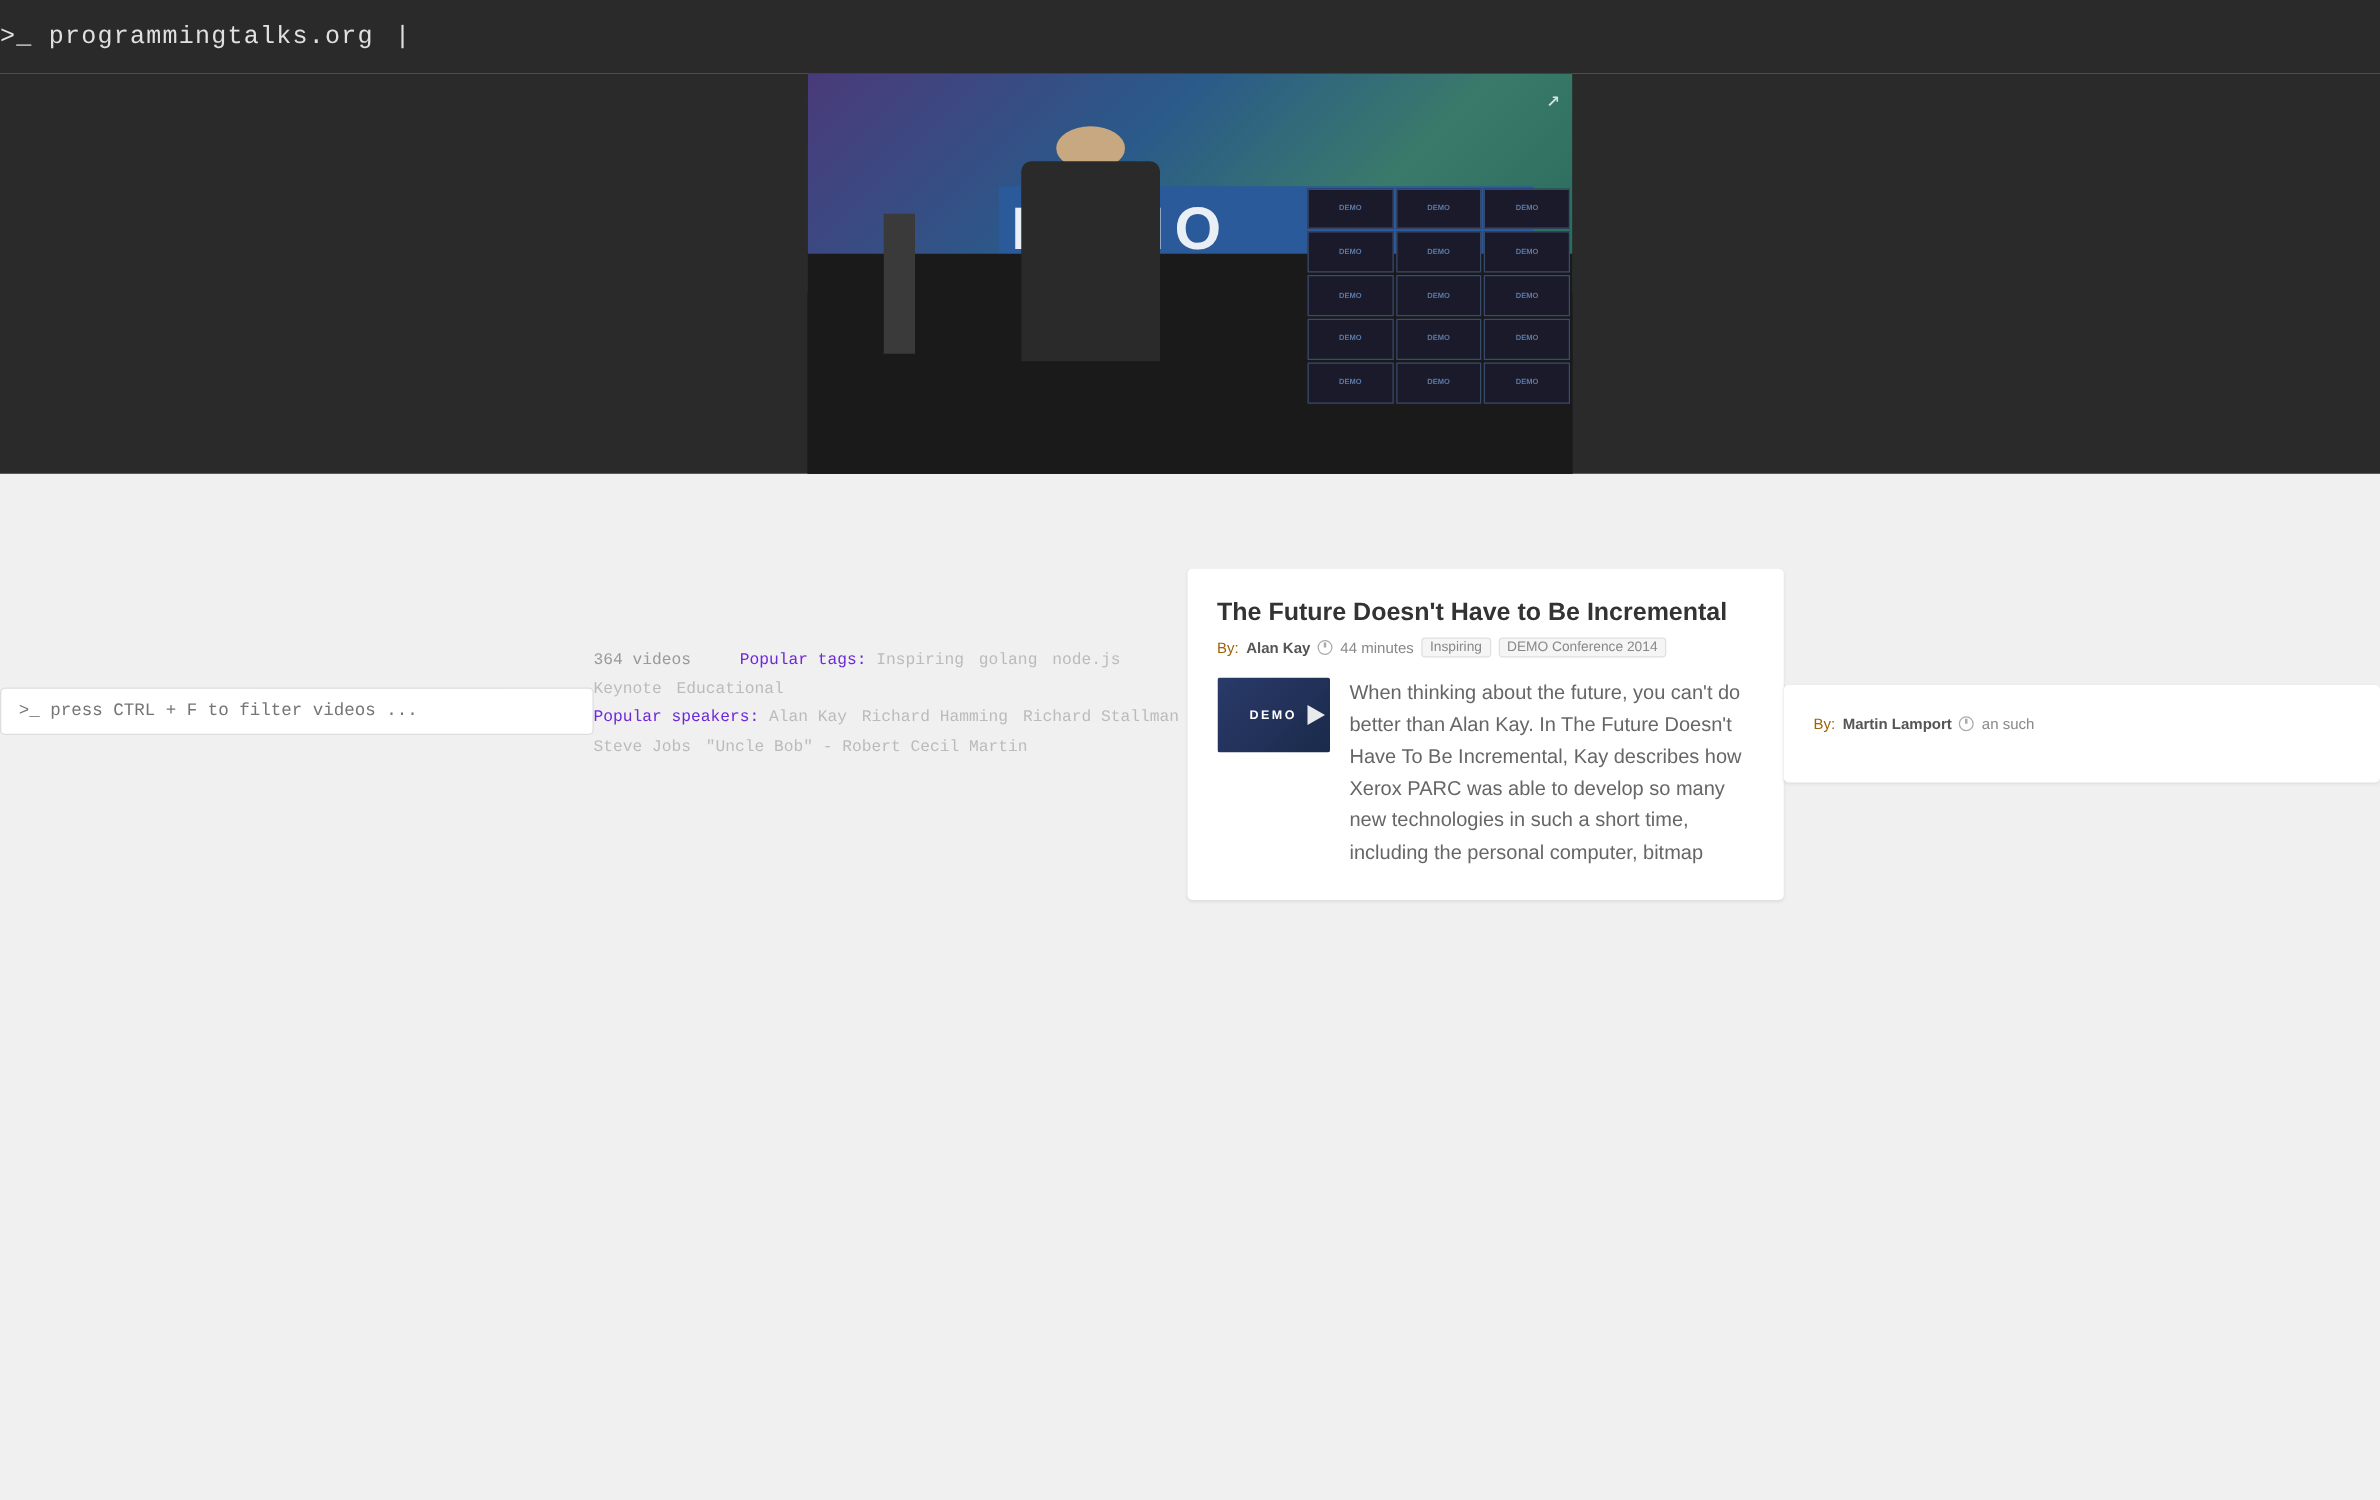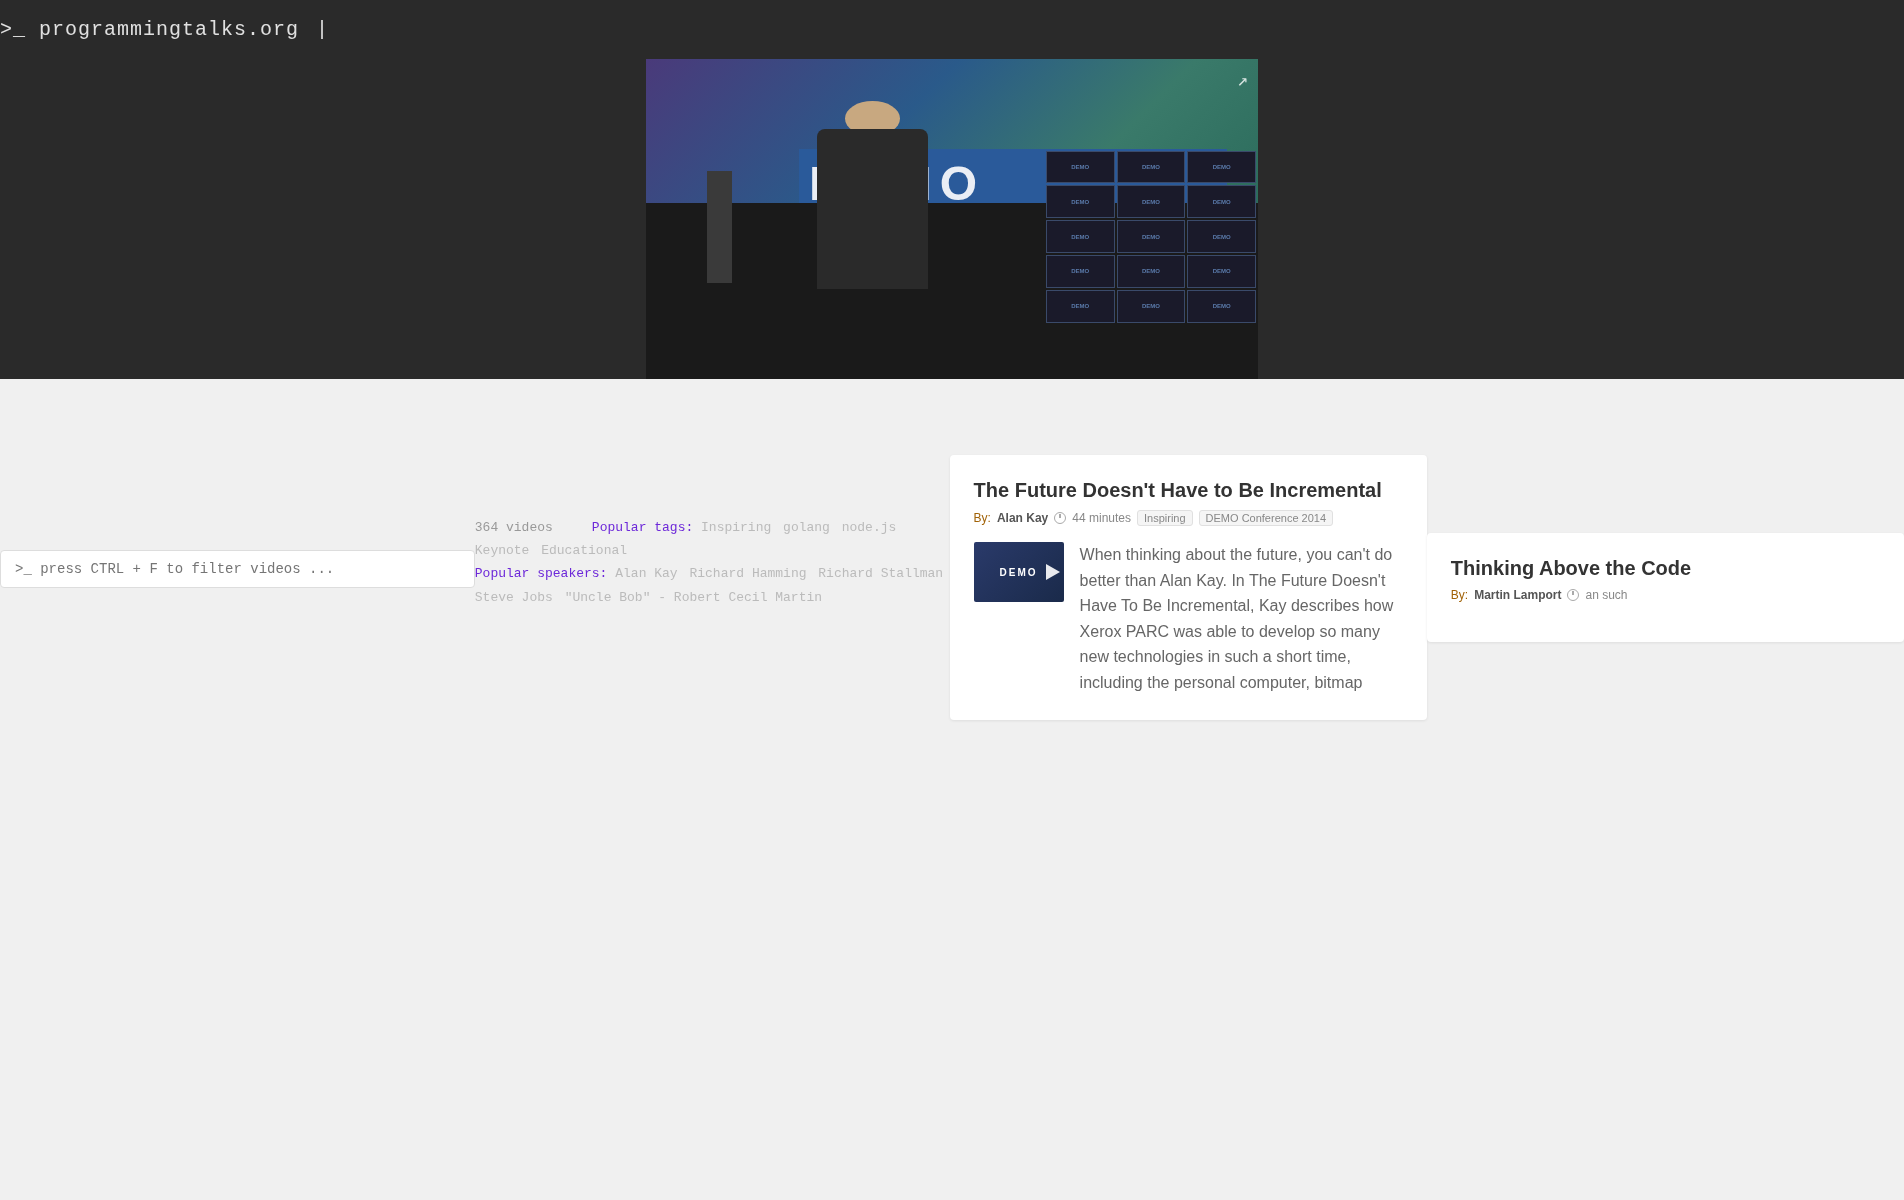--- a/index.html
+++ b/index.html
@@ -417,21 +417,20 @@
         <div class="thumb-inner">
           <span class="thumb-text">DEMO</span>
         </div>
         <div class="play-triangle"></div>
       </div>
       <div class="card-description">When thinking about the future, you can't do better than Alan Kay. In The Future Doesn't Have To Be Incremental, Kay describes how Xerox PARC was able to develop so many new technologies in such a short time, including the personal computer, bitmap</div>
     </div>
   </div>
 
   <div class="video-card">
-    <div class="card-title">Thinking Above the Code</div>
     <div class="card-meta">
       <span class="by-label">By:</span>
       <span class="author">Martin Lamport</span>
       <span class="clock-icon"></span>
       <span class="duration">an such</span>
     </div>
   </div>
 
 </div>
 

